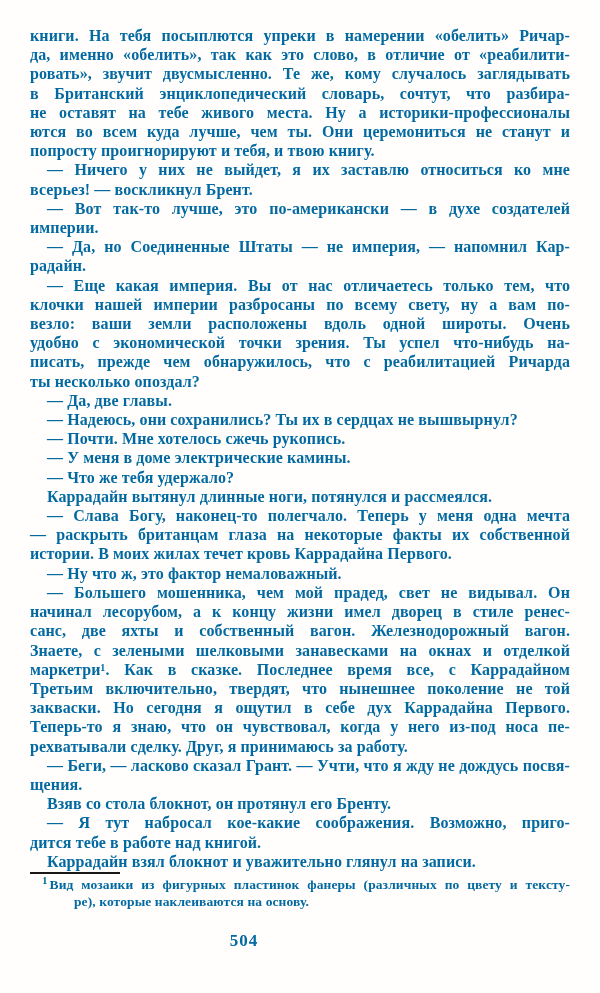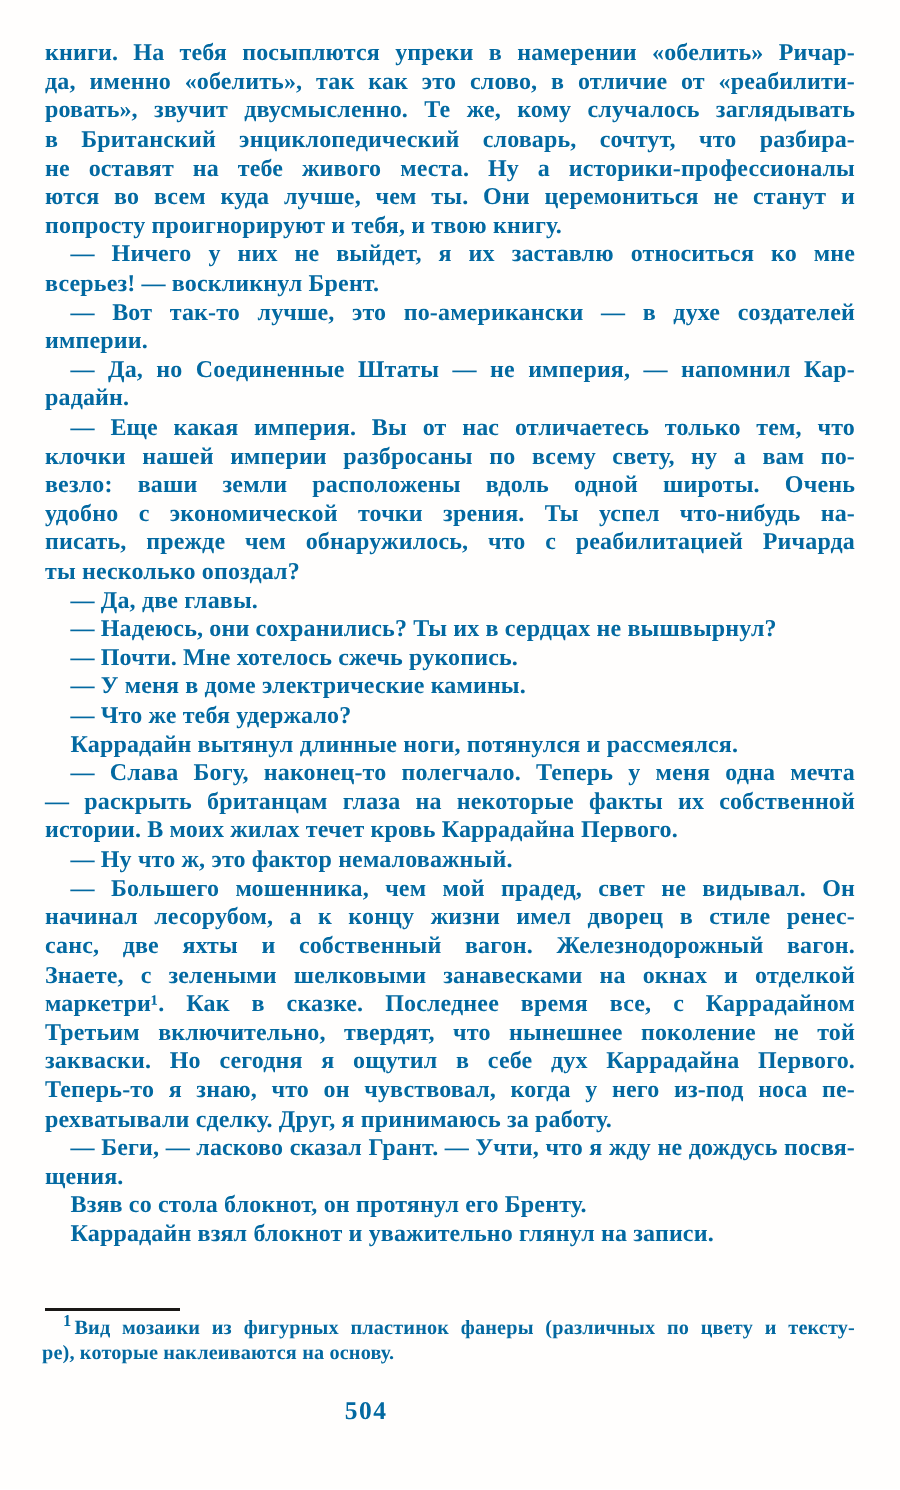--- a/index.html
+++ b/index.html
@@ -47,21 +47,21 @@
     left: 28px;
     width: 542px;
   }
   .fline {
     font-size: 13.5px;
     line-height: 16.8px;
     text-align: justify;
     text-align-last: justify;
     letter-spacing: 0.1px;
   }
-  .fline.fn-end { text-align-last: left; }
+  .fline.fn-end { text-align-last: left; margin-left: 46px; }
   .fline.indent { text-indent: 14px; }
   .fline sup {
     font-size: 11px;
     line-height: 0;
     vertical-align: 5px;
     margin-right: 2px;
   }
   .page-number {
     position: absolute;
     top: 931px;
@@ -144,20 +144,24 @@
         <div class="line para-end">рехватывали сделку. Друг, я принимаюсь за работу.</div>
       </div>
       <div class="paragraph">
         <div class="line indent">— Беги, — ласково сказал Грант. — Учти, что я жду не дождусь посвя-</div>
         <div class="line para-end">щения.</div>
       </div>
       <div class="paragraph">
         <div class="line indent para-end">Взяв со стола блокнот, он протянул его Бренту.</div>
       </div>
       <div class="paragraph">
+        <div class="line indent">— Я тут набросал кое-какие соображения. Возможно, приго-</div>
+        <div class="line para-end">дится тебе в работе над книгой.</div>
+      </div>
+      <div class="paragraph">
         <div class="line indent para-end">Каррадайн взял блокнот и уважительно глянул на записи.</div>
       </div>
     </div>
   <div class="footnote-rule"></div>
   <div class="footnote" id="footnote">
       <div class="fline indent"><sup>1</sup>Вид мозаики из фигурных пластинок фанеры (различных по цвету и тексту-</div>
       <div class="fline fn-end">ре), которые наклеиваются на основу.</div>
     </div>
   <div class="page-number">504</div>
 </div>

